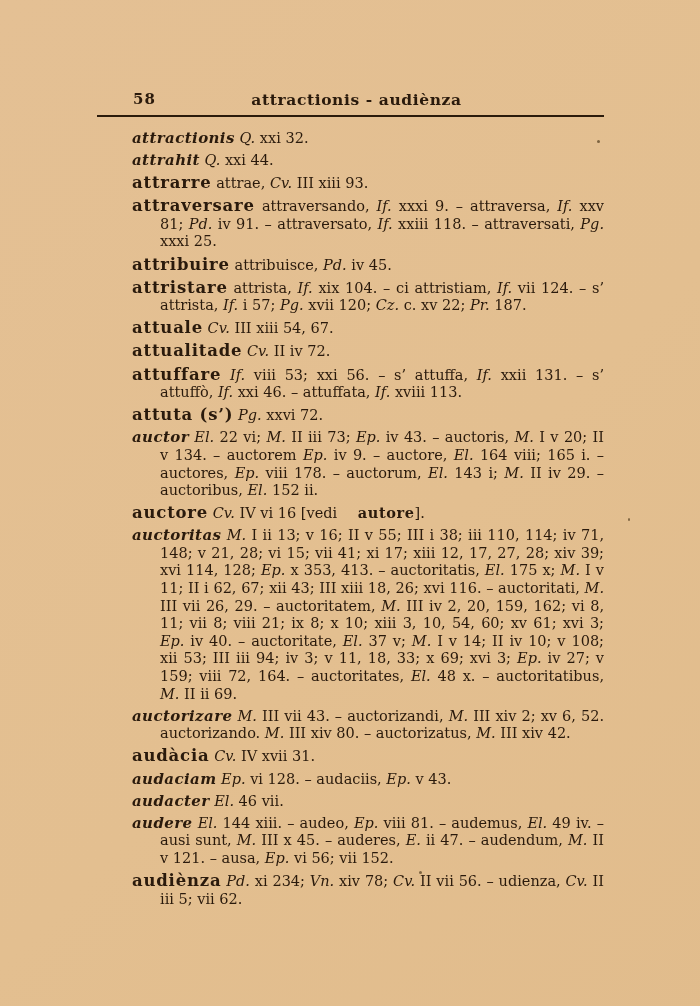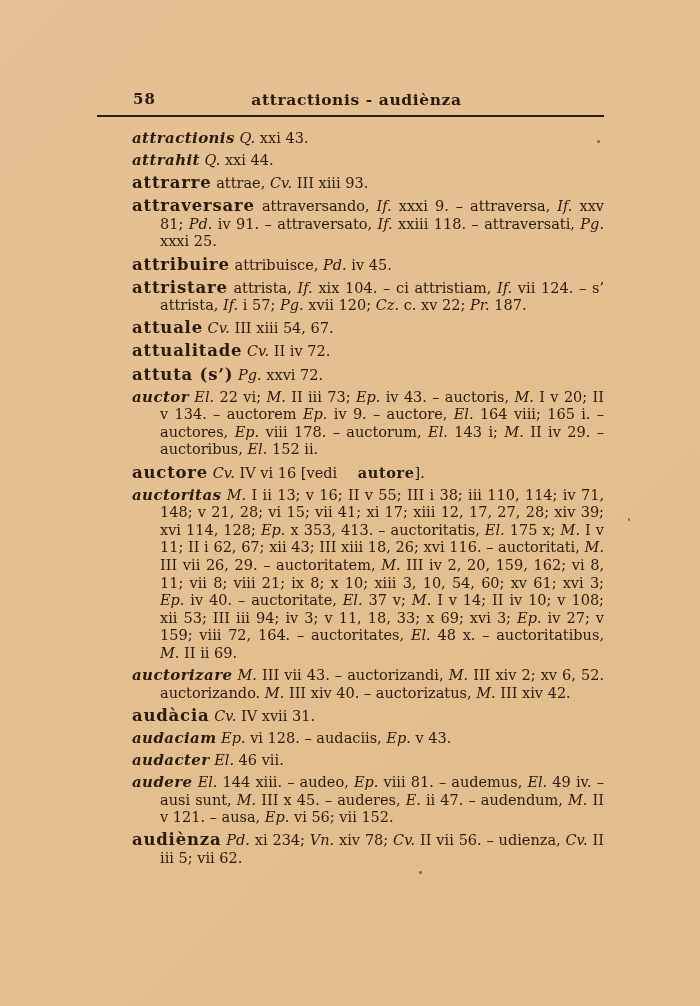--- a/index.html
+++ b/index.html
@@ -83,33 +83,34 @@
 <div class="page">
 
   <div class="header">
     <span class="page-number">58</span>
     <span class="header-title">attractionis - audiènza</span>
   </div>
 
   <div class="header-rule"></div>
 
   <div class="content">
-      <p class="entry"><span class="hw hw-latin">attractionis</span> <span class="it">Q.</span><span class="rm"> xxi 43.</span></p>
+      <p class="entry"><span class="hw hw-latin">attractionis</span> <span class="it">Q.</span><span class="rm"> xxi 32.</span></p>
       <p class="entry"><span class="hw hw-latin">attrahit</span> <span class="it">Q.</span><span class="rm"> xxi 44.</span></p>
       <p class="entry"><span class="hw hw-ital">attrarre</span> <span class="rm">attrae, </span><span class="it">Cv.</span><span class="rm"> III xiii 93.</span></p>
       <p class="entry"><span class="hw hw-ital">attraversare</span> <span class="rm">attraversando, </span><span class="it">If.</span><span class="rm"> xxxi 9. – attraversa, </span><span class="it">If.</span><span class="rm"> xxv 81; </span><span class="it">Pd.</span><span class="rm"> iv 91. – attraversato, </span><span class="it">If.</span><span class="rm"> xxiii 118. – attraversati, </span><span class="it">Pg.</span><span class="rm"> xxxi 25.</span></p>
       <p class="entry"><span class="hw hw-ital">attribuire</span> <span class="rm">attribuisce, </span><span class="it">Pd.</span><span class="rm"> iv 45.</span></p>
       <p class="entry"><span class="hw hw-ital">attristare</span> <span class="rm">attrista, </span><span class="it">If.</span><span class="rm"> xix 104. – ci attristiam, </span><span class="it">If.</span><span class="rm"> vii 124. – s’ attrista, </span><span class="it">If.</span><span class="rm"> i 57; </span><span class="it">Pg.</span><span class="rm"> xvii 120; </span><span class="it">Cz.</span><span class="rm"> c. xv 22; </span><span class="it">Pr.</span><span class="rm"> 187.</span></p>
       <p class="entry"><span class="hw hw-ital">attuale</span> <span class="it">Cv.</span><span class="rm"> III xiii 54, 67.</span></p>
       <p class="entry"><span class="hw hw-ital">attualitade</span> <span class="it">Cv.</span><span class="rm"> II iv 72.</span></p>
+      <p class="entry"><span class="hw hw-ital">attuffare</span> <span class="it">If.</span><span class="rm"> viii 53; xxi 56. – s’ attuffa, </span><span class="it">If.</span><span class="rm"> xxii 131. – s’ attuffò, </span><span class="it">If.</span><span class="rm"> xxi 46. – attuffata, </span><span class="it">If.</span><span class="rm"> xviii 113.</span></p>
       <p class="entry"><span class="hw hw-ital">attuta (s’)</span> <span class="it">Pg.</span><span class="rm"> xxvi 72.</span></p>
       <p class="entry"><span class="hw hw-latin">auctor</span> <span class="it">El.</span><span class="rm"> 22 vi; </span><span class="it">M.</span><span class="rm"> II iii 73; </span><span class="it">Ep.</span><span class="rm"> iv 43. – auctoris, </span><span class="it">M.</span><span class="rm"> I v 20; II v 134. – auctorem </span><span class="it">Ep.</span><span class="rm"> iv 9. – auctore, </span><span class="it">El.</span><span class="rm"> 164 viii; 165 i. – auctores, </span><span class="it">Ep.</span><span class="rm"> viii 178. – auctorum, </span><span class="it">El.</span><span class="rm"> 143 i; </span><span class="it">M.</span><span class="rm"> II iv 29. – auctoribus, </span><span class="it">El.</span><span class="rm"> 152 ii.</span></p>
       <p class="entry"><span class="hw hw-ital">auctore</span> <span class="it">Cv.</span><span class="rm"> IV vi 16 [vedi </span><span class="bd">autore</span><span class="rm">].</span></p>
       <p class="entry"><span class="hw hw-latin">auctoritas</span> <span class="it">M.</span><span class="rm"> I ii 13; v 16; II v 55; III i 38; iii 110, 114; iv 71, 148; v 21, 28; vi 15; vii 41; xi 17; xiii 12, 17, 27, 28; xiv 39; xvi 114, 128; </span><span class="it">Ep.</span><span class="rm"> x 353, 413. – auctoritatis, </span><span class="it">El.</span><span class="rm"> 175 x; </span><span class="it">M.</span><span class="rm"> I v 11; II i 62, 67; xii 43; III xiii 18, 26; xvi 116. – auctoritati, </span><span class="it">M.</span><span class="rm"> III vii 26, 29. – auctoritatem, </span><span class="it">M.</span><span class="rm"> III iv 2, 20, 159, 162; vi 8, 11; vii 8; viii 21; ix 8; x 10; xiii 3, 10, 54, 60; xv 61; xvi 3; </span><span class="it">Ep.</span><span class="rm"> iv 40. – auctoritate, </span><span class="it">El.</span><span class="rm"> 37 v; </span><span class="it">M.</span><span class="rm"> I v 14; II iv 10; v 108; xii 53; III iii 94; iv 3; v 11, 18, 33; x 69; xvi 3; </span><span class="it">Ep.</span><span class="rm"> iv 27; v 159; viii 72, 164. – auctoritates, </span><span class="it">El.</span><span class="rm"> 48 x. – auctoritatibus, </span><span class="it">M.</span><span class="rm"> II ii 69.</span></p>
-      <p class="entry"><span class="hw hw-latin">auctorizare</span> <span class="it">M.</span><span class="rm"> III vii 43. – auctorizandi, </span><span class="it">M.</span><span class="rm"> III xiv 2; xv 6, 52. auctorizando. </span><span class="it">M.</span><span class="rm"> III xiv 40. – auctorizatus, </span><span class="it">M.</span><span class="rm"> III xiv 42.</span></p>
+      <p class="entry"><span class="hw hw-latin">auctorizare</span> <span class="it">M.</span><span class="rm"> III vii 43. – auctorizandi, </span><span class="it">M.</span><span class="rm"> III xiv 2; xv 6, 52. auctorizando. </span><span class="it">M.</span><span class="rm"> III xiv 80. – auctorizatus, </span><span class="it">M.</span><span class="rm"> III xiv 42.</span></p>
       <p class="entry"><span class="hw hw-ital">audàcia</span> <span class="it">Cv.</span><span class="rm"> IV xvii 31.</span></p>
       <p class="entry"><span class="hw hw-latin">audaciam</span> <span class="it">Ep.</span><span class="rm"> vi 128. – audaciis, </span><span class="it">Ep.</span><span class="rm"> v 43.</span></p>
       <p class="entry"><span class="hw hw-latin">audacter</span> <span class="it">El.</span><span class="rm"> 46 vii.</span></p>
       <p class="entry"><span class="hw hw-latin">audere</span> <span class="it">El.</span><span class="rm"> 144 xiii. – audeo, </span><span class="it">Ep.</span><span class="rm"> viii 81. – audemus, </span><span class="it">El.</span><span class="rm"> 49 iv. – ausi sunt, </span><span class="it">M.</span><span class="rm"> III x 45. – auderes, </span><span class="it">E.</span><span class="rm"> ii 47. – audendum, </span><span class="it">M.</span><span class="rm"> II v 121. – ausa, </span><span class="it">Ep.</span><span class="rm"> vi 56; vii 152.</span></p>
       <p class="entry"><span class="hw hw-ital">audiènza</span> <span class="it">Pd.</span><span class="rm"> xi 234; </span><span class="it">Vn.</span><span class="rm"> xiv 78; </span><span class="it">Cv.</span><span class="rm"> II vii 56. – udienza, </span><span class="it">Cv.</span><span class="rm"> II iii 5; vii 62.</span></p>
     </div>
 
   <div class="speck" style="left:597px;top:140px;width:3px;height:3px;"></div>
   <div class="speck" style="left:628px;top:518px;width:2px;height:3px;"></div>
   <div class="speck" style="left:419px;top:871px;width:3px;height:3px;"></div>

